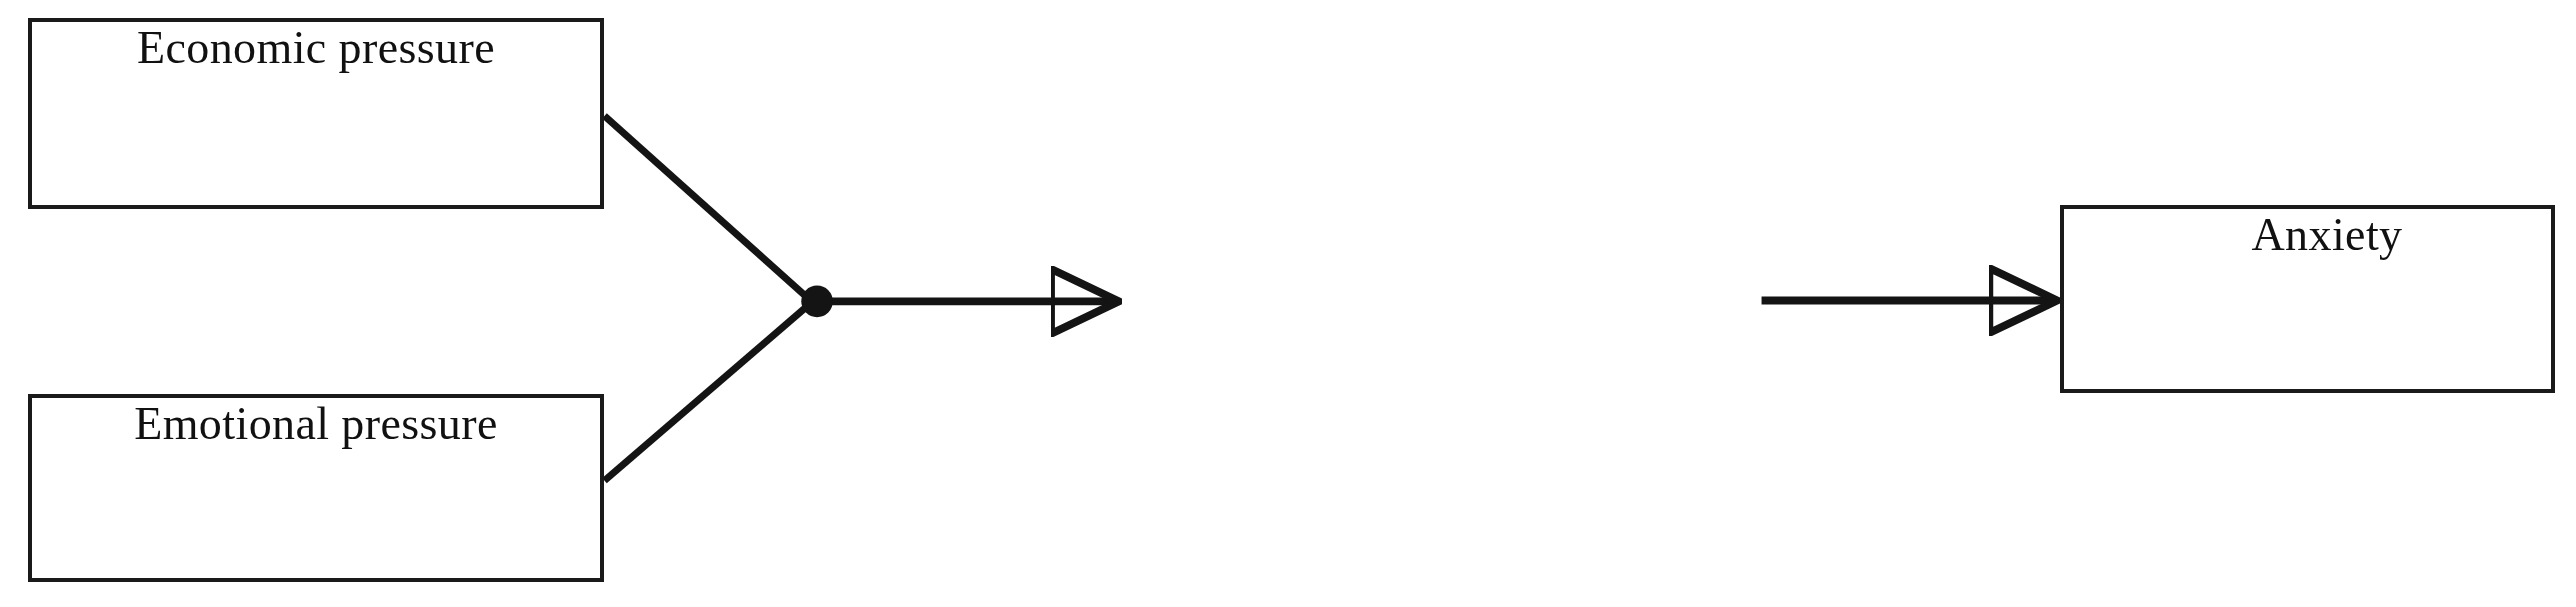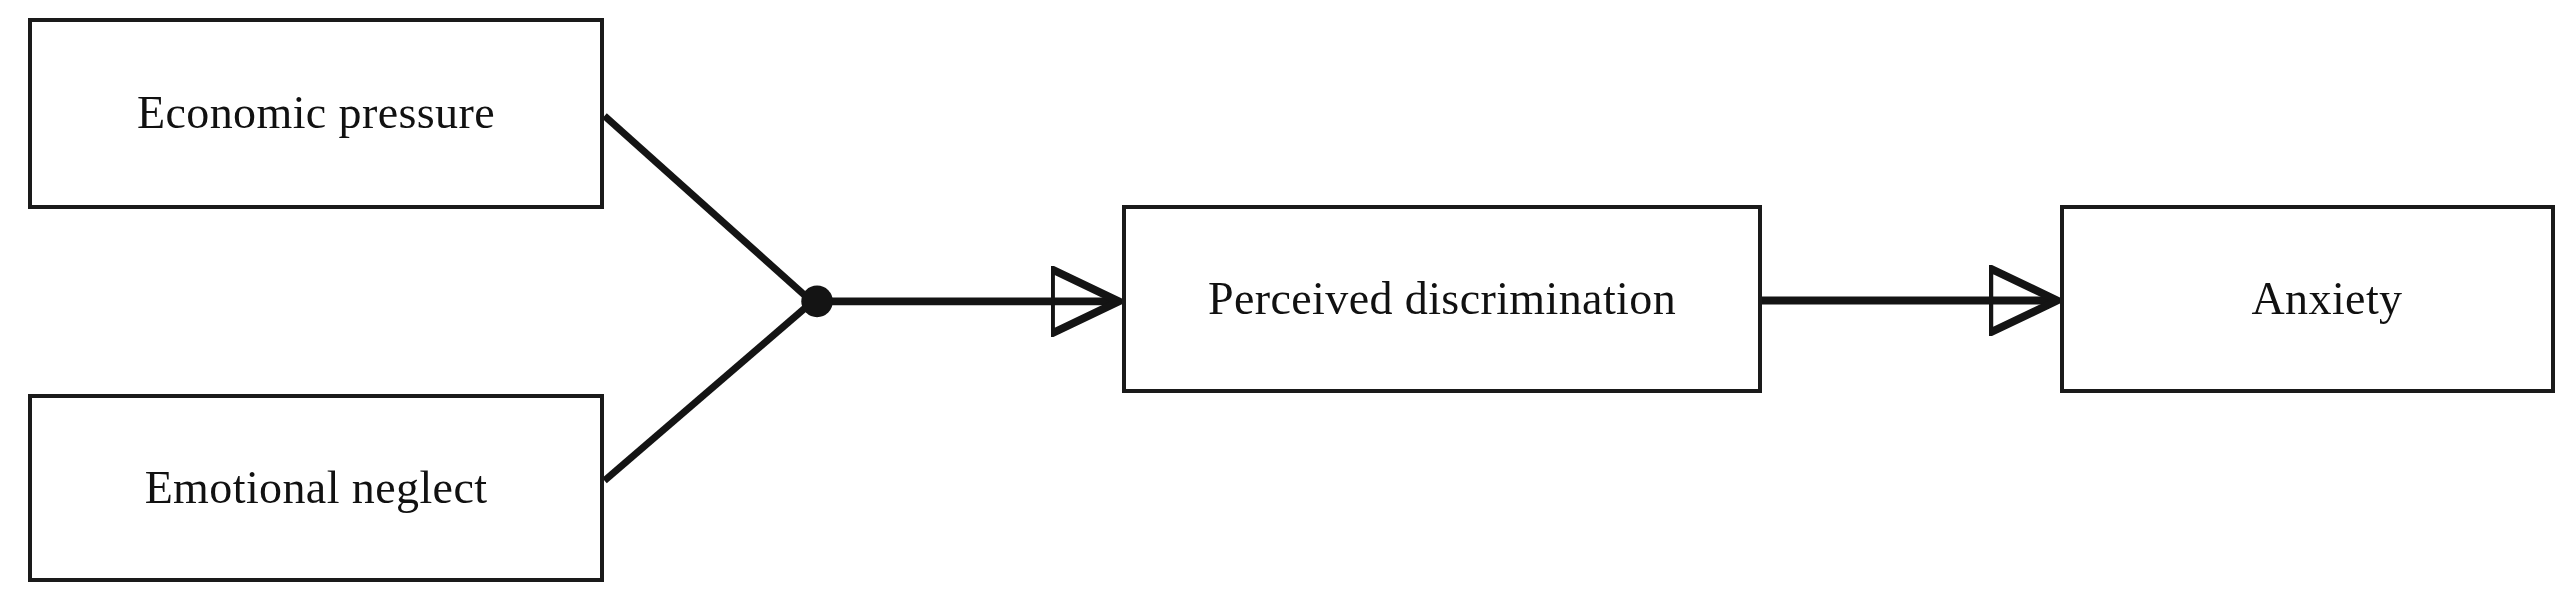--- a/index.html
+++ b/index.html
@@ -15,21 +15,21 @@
     background: #ffffff;
     overflow: hidden;
     font-family: "Liberation Serif", "DejaVu Serif", serif;
   }
   .node-box {
     position: absolute;
     box-sizing: border-box;
     background: #ffffff;
     border: 4.4px solid #1a1a1a;
     display: flex;
-    align-items: center;
+    align-items: flex-start;
     justify-content: center;
     color: #111111;
     text-align: center;
     line-height: 1.15;
   }
   .node-label {
     font-size: 46px;
     letter-spacing: 0.4px;
     white-space: nowrap;
   }
@@ -67,25 +67,22 @@
     <line x1="2005" y1="342" x2="2338" y2="342" stroke-width="9" marker-end="url(#arrow-head)"></line>
 
     <circle cx="930" cy="343" r="18" fill="#141414" stroke="none"></circle>
   </svg>
 
   <div class="node-box" style="left:28px; top:17.6px; width:576px; height:191px;">
     <span class="node-label">Economic pressure</span>
   </div>
 
   <div class="node-box" style="left:28px; top:394px; width:576px; height:188px;">
-    <span class="node-label">Emotional neglect</span>
+    <span class="node-label">Emotional pressure</span>
   </div>
 
-  <div class="node-box" style="left:1122px; top:205px; width:640px; height:188px;">
-    <span class="node-label">Perceived discrimination</span>
-  </div>
 
   <div class="node-box" style="left:2060px; top:205px; width:495px; height:188px;padding-left:39px;">
     <span class="node-label">Anxiety</span>
   </div>
 
 </div>
 
 
 </body></html>

